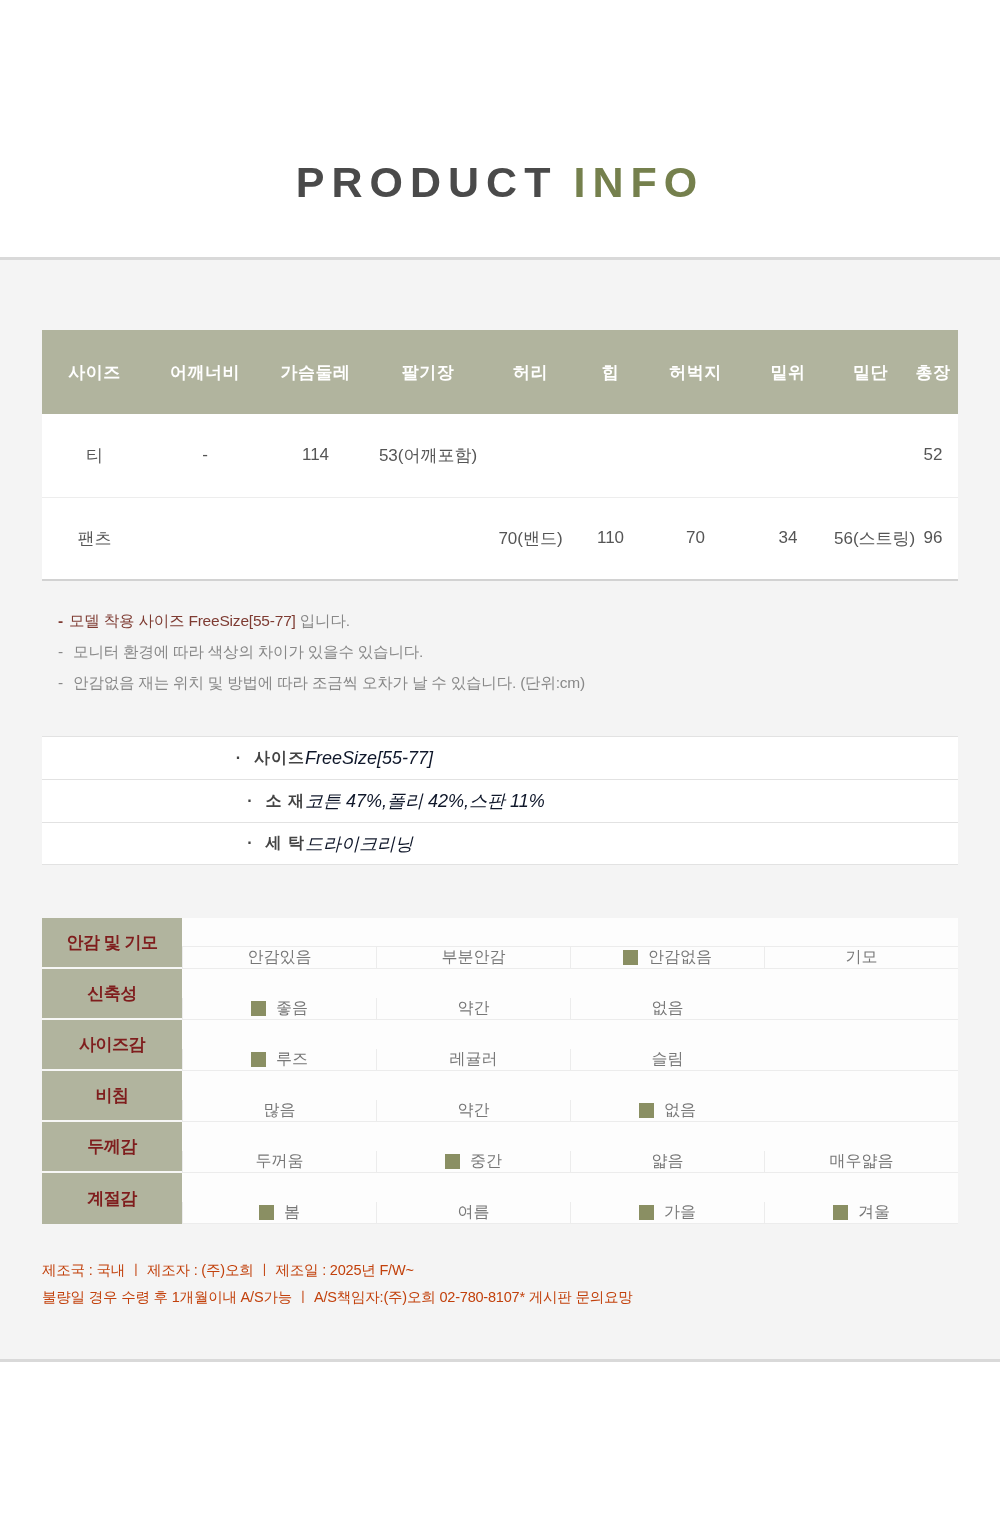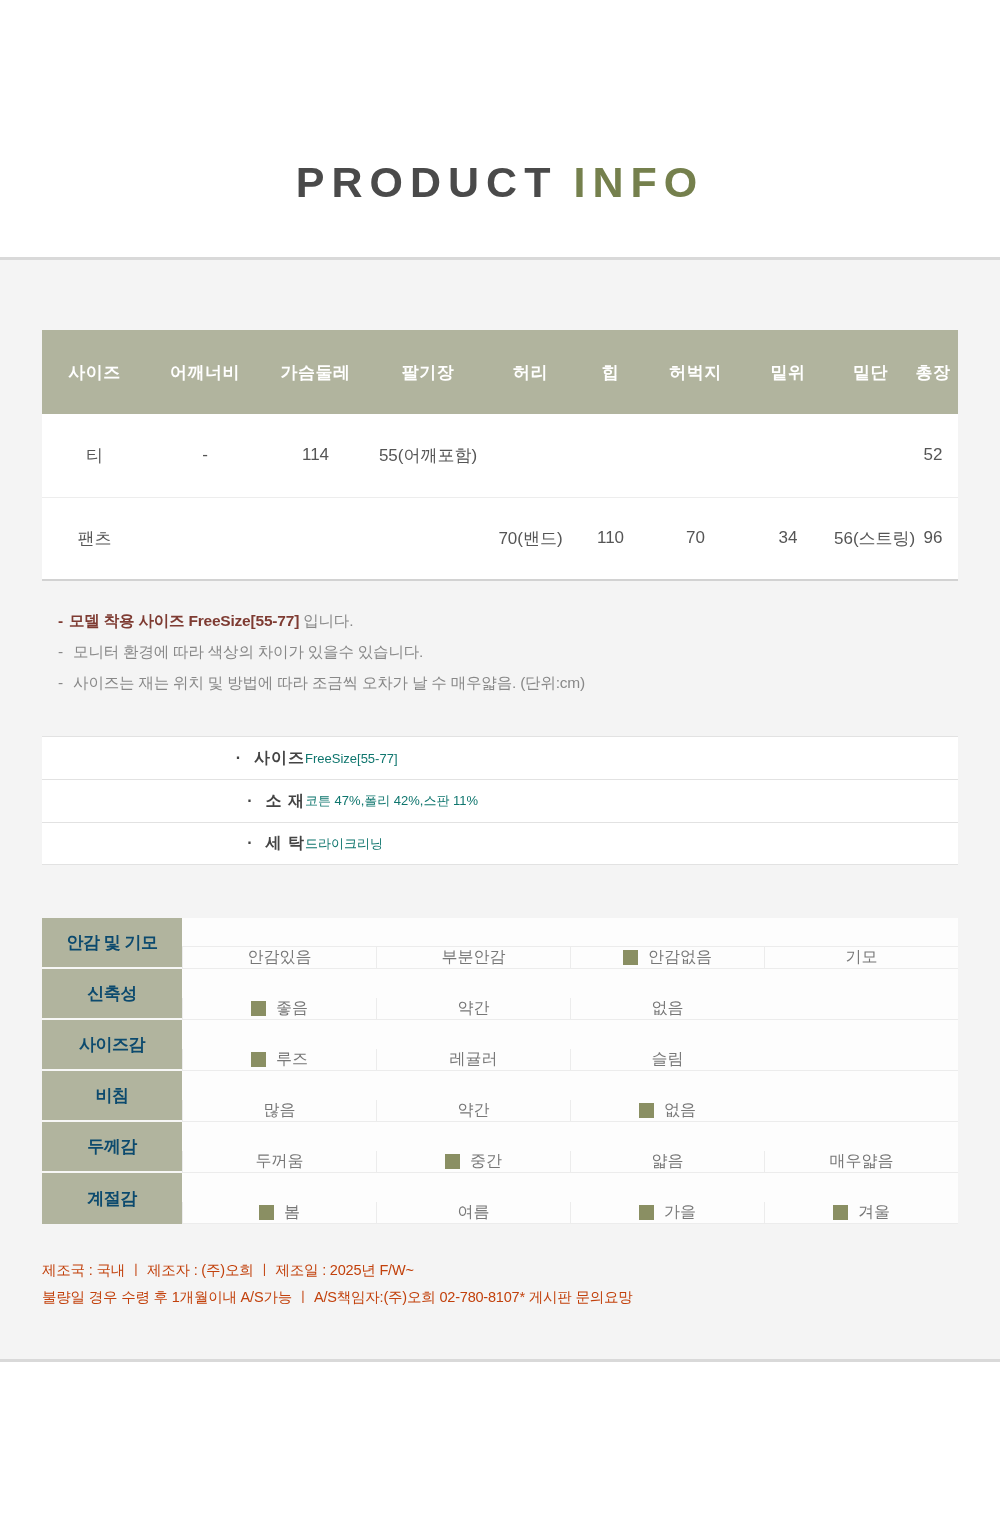--- a/index.html
+++ b/index.html
@@ -23,35 +23,35 @@
     height:84px; text-align:center; letter-spacing:0.5px;
   }
   table.size-table tbody td {
     height:83px; text-align:center; font-size:17px; color:#555;
     background:#fff; border-top:1px solid #ededed; white-space:nowrap;
   }
   table.size-table tbody tr:first-child td { border-top:none; }
   
   .notes { margin:30px 0 0 16px; }
   .note-line { font-size:15.5px; color:#888; margin-bottom:10px; letter-spacing:-0.2px; }
-  .note-line .hl { color:#7e3b32; font-weight:700; }
+  .note-line .hl { color:#7e3b32; font-weight:400; }
   .note-line .dash-hl { color:#7e3b32; font-weight:700; margin-right:6px; }
   .note-line .dash { color:#888; margin-right:6px; }
   
   .details { margin-top:42px; width:916px; background:#fff;text-align:right; }
   .detail-row { height:43px; display:flex; align-items:center; border-top:1px solid #e2e2e2; background:#fff; }
   .detail-row:last-child { border-bottom:1px solid #e2e2e2; }
   .detail-label { width:263px; padding-left:28px; font-weight:700; color:#444; font-size:16px; letter-spacing:1px; white-space:nowrap; }
   .detail-label .bullet { margin-right:12px; font-weight:700; color:#444; }
-  .detail-value { color:#0f766e; font-size:13px; white-space:nowrap; }
+  .detail-value { color:#0f172a; font-size:18px; white-space:nowrap;font-style:italic; }
   
   .features { margin-top:53px; width:916px; }
   .feature-row { display:flex; height:51px; }
   .feature-label {
-    width:140px; background:#b1b49e; color:#0c4a6e; font-weight:700; font-size:17px;
+    width:140px; background:#b1b49e; color:#7f1d1d; font-weight:700; font-size:17px;
     display:flex; align-items:center; justify-content:center;
     border-bottom:2px solid #f7f7f6; letter-spacing:-0.5px; white-space:nowrap;
   }
   .feature-row:last-child .feature-label { border-bottom:none; }
   .feature-cells { flex:1; display:flex; background:#fdfdfd;align-items:flex-end; }
   .feature-cell {
     flex:1; display:flex; align-items:center; justify-content:center;
     border-left:1px solid #ececec; border-bottom:1px solid #ececec;
     color:#777; font-size:16px; white-space:nowrap;
   }
@@ -98,21 +98,21 @@
           <th>밑위</th>
           <th>밑단</th>
           <th>총장</th>
         </tr>
       </thead>
     <tbody>
         <tr>
           <td>티</td>
           <td>-</td>
           <td>114</td>
-          <td>55(어깨포함)</td>
+          <td>53(어깨포함)</td>
           <td></td>
           <td></td>
           <td></td>
           <td></td>
           <td></td>
           <td>52</td>
         </tr>
         <tr>
           <td>팬츠</td>
           <td></td>
@@ -124,21 +124,21 @@
           <td>34</td>
           <td>56(스트링)</td>
           <td>96</td>
         </tr>
       </tbody>
   </table>
 
   <div class="notes">
       <div class="note-line"><span class="dash-hl">-</span><span class="hl">모델 착용 사이즈  FreeSize[55-77]</span><span>  입니다.</span></div>
       <div class="note-line"><span class="dash">-</span><span> 모니터 환경에 따라 색상의 차이가 있을수 있습니다.</span></div>
-      <div class="note-line"><span class="dash">-</span><span> 사이즈는 재는 위치 및 방법에 따라 조금씩 오차가 날 수 매우얇음. (단위:cm)</span></div>
+      <div class="note-line"><span class="dash">-</span><span> 안감없음 재는 위치 및 방법에 따라 조금씩 오차가 날 수 있습니다. (단위:cm)</span></div>
     </div>
 
   <div class="details">
       <div class="detail-row">
         <div class="detail-label"><span class="bullet">·</span><span>사이즈</span></div>
         <div class="detail-value">FreeSize[55-77]</div>
       </div>
       <div class="detail-row">
         <div class="detail-label"><span class="bullet">·</span><span>소 재</span></div>
         <div class="detail-value">코튼 47%,폴리 42%,스판 11%</div>

